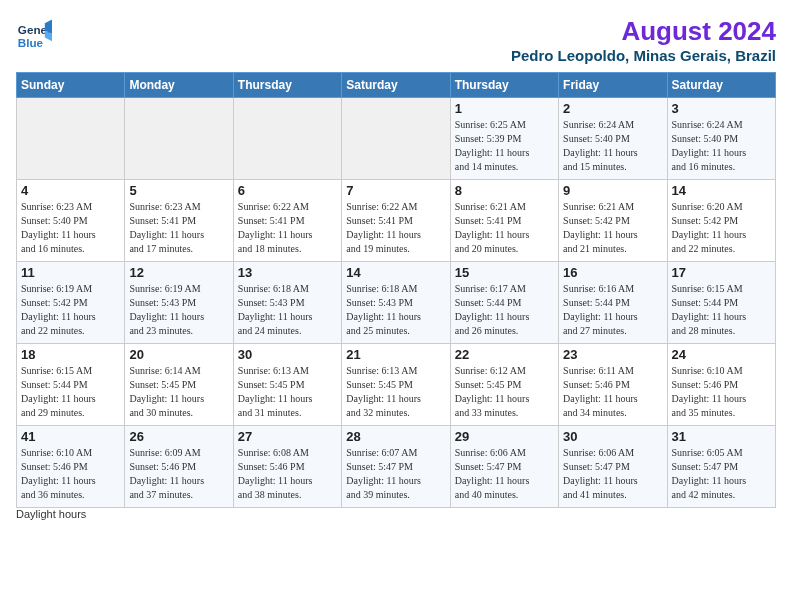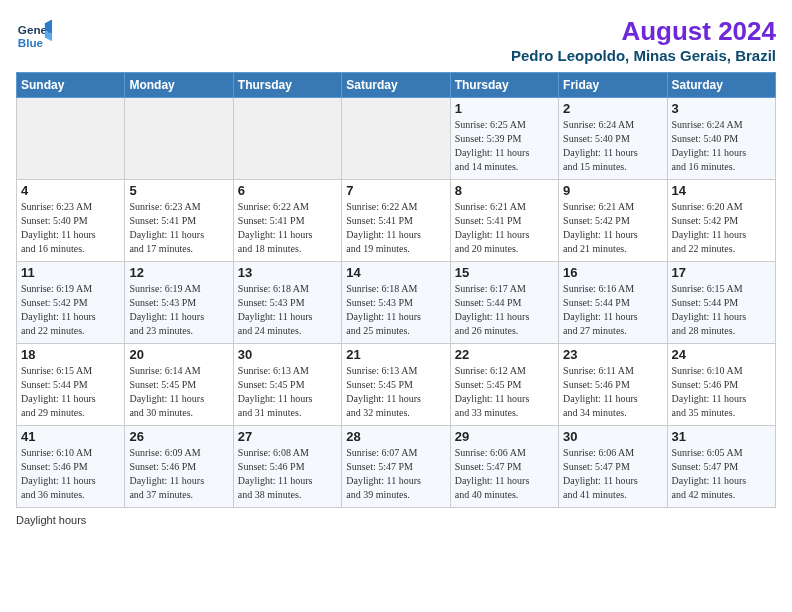--- a/index.html
+++ b/index.html
@@ -77,21 +77,20 @@
     .day-info {
       font-size: 10px;
       color: #333;
       line-height: 1.4;
       font-family: Liberation Serif, serif;
     }
     .empty-cell {
       background: #f0f0f0 !important;
     }
     .footer-note {
-      margin-top: 6px;
       font-size: 11px;
       color: #333;
     }
   </style>
 </head>
 <body>
 
 <div class="header-area">
   <div class="logo">
     <svg class="logo-icon" viewBox="0 0 40 40">

